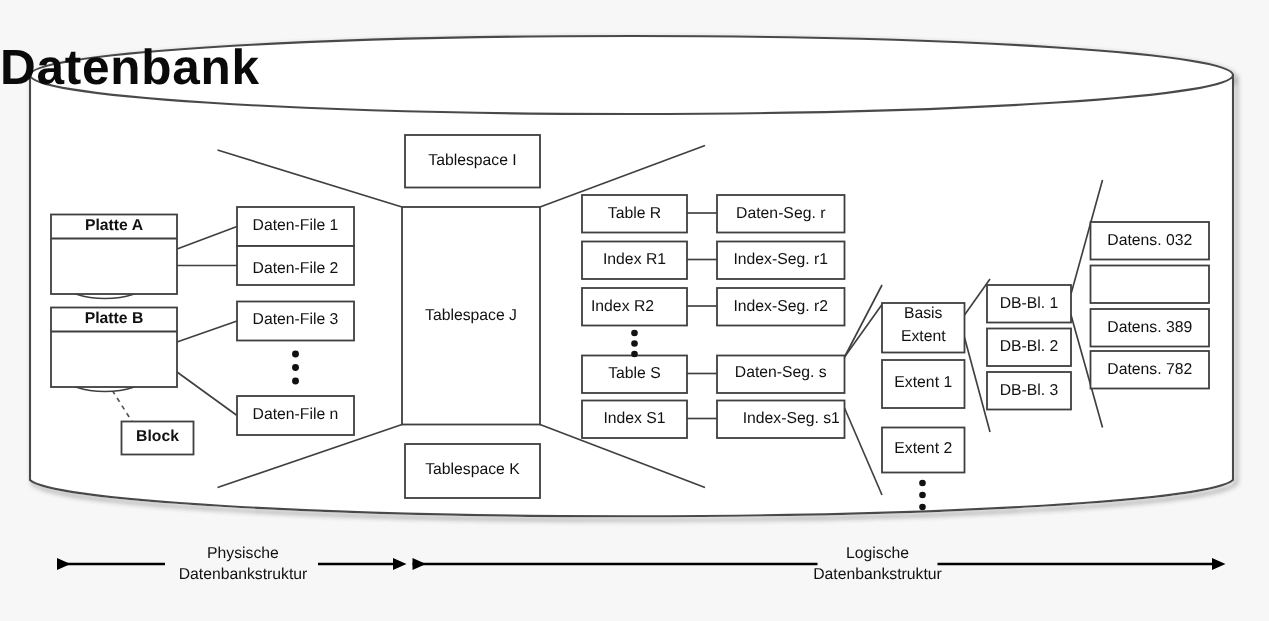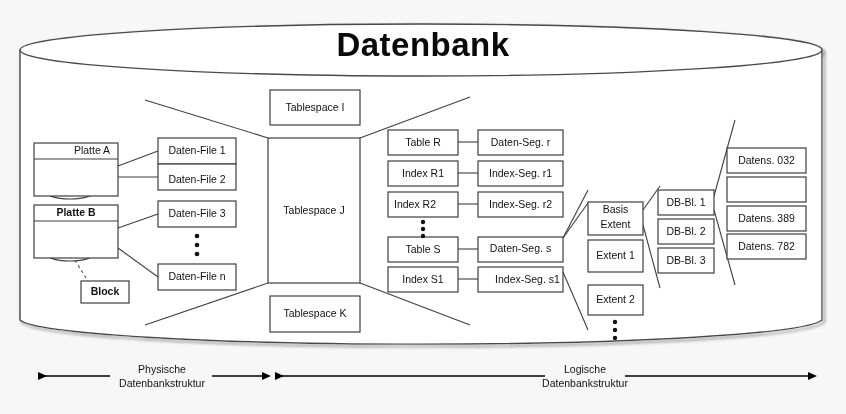--- a/index.html
+++ b/index.html
@@ -4,21 +4,21 @@
 <title>Datenbank Struktur</title>
 <style>
   html,body{margin:0;padding:0;background:#ffffff;}
   body{font-family:"Liberation Sans",sans-serif;}
   #stage{position:relative;width:846px;height:414px;background:#f7f7f7;overflow:hidden;}
   #canvas{position:absolute;left:0;top:0;width:846px;height:414px;}
   .lbl{position:absolute;display:flex;align-items:center;justify-content:center;
        text-align:center;color:#111;font-family:"Liberation Sans",sans-serif;
        line-height:1.05;pointer-events:none;}
   .boxlbl{font-size:10.5px;}
-  .title{position:absolute;left:0;top:26px;width:846px;text-align:center;
+  .title{position:absolute;left:0;top:26px;width:846px;text-align:left;
          font-size:33px;font-weight:700;letter-spacing:.5px;color:#0a0a0a;}
   .axlbl{position:absolute;text-align:center;font-size:10.5px;color:#111;line-height:1.35;}
 </style>
 </head>
 <body>
 
 <div id="stage">
 
   <svg id="canvas" viewBox="0 0 846 414">
     <defs>
@@ -162,21 +162,21 @@
     <g stroke="#000" stroke-width="1.6" fill="none">
       <line x1="110" y1="376" x2="38" y2="376" marker-end="url(#arrL)"></line>
       <line x1="212" y1="376" x2="262" y2="376" marker-end="url(#arrR)"></line>
       <line x1="545" y1="376" x2="275" y2="376" marker-end="url(#arrL)"></line>
       <line x1="625" y1="376" x2="808" y2="376" marker-end="url(#arrR)"></line>
     </g>
   </svg>
 
   <div class="title">Datenbank</div>
 
-  <div class="lbl boxlbl" style="left:34px;top:143px;width:84px;height:16px;font-weight:400;padding-left:16px;">Platte A</div>
+  <div class="lbl boxlbl" style="left:34px;top:143px;width:84px;height:16px;font-weight:700;">Platte A</div>
   <div class="lbl boxlbl" style="left:34px;top:205px;width:84px;height:16px;font-weight:700;">Platte B</div>
   <div class="lbl boxlbl" style="left:81px;top:281px;width:48px;height:22px;font-weight:700;">Block</div>
 
   <div class="lbl boxlbl" style="left:158px;top:138px;width:78px;height:26px;">Daten-File 1</div>
   <div class="lbl boxlbl" style="left:158px;top:164px;width:78px;height:31px;">Daten-File 2</div>
   <div class="lbl boxlbl" style="left:158px;top:201px;width:78px;height:26px;">Daten-File 3</div>
   <div class="lbl boxlbl" style="left:158px;top:264px;width:78px;height:26px;">Daten-File n</div>
 
   <div class="lbl boxlbl" style="left:270px;top:90px;width:90px;height:35px;">Tablespace I</div>
   <div class="lbl boxlbl" style="left:268px;top:138px;width:92px;height:145px;">Tablespace J</div>

